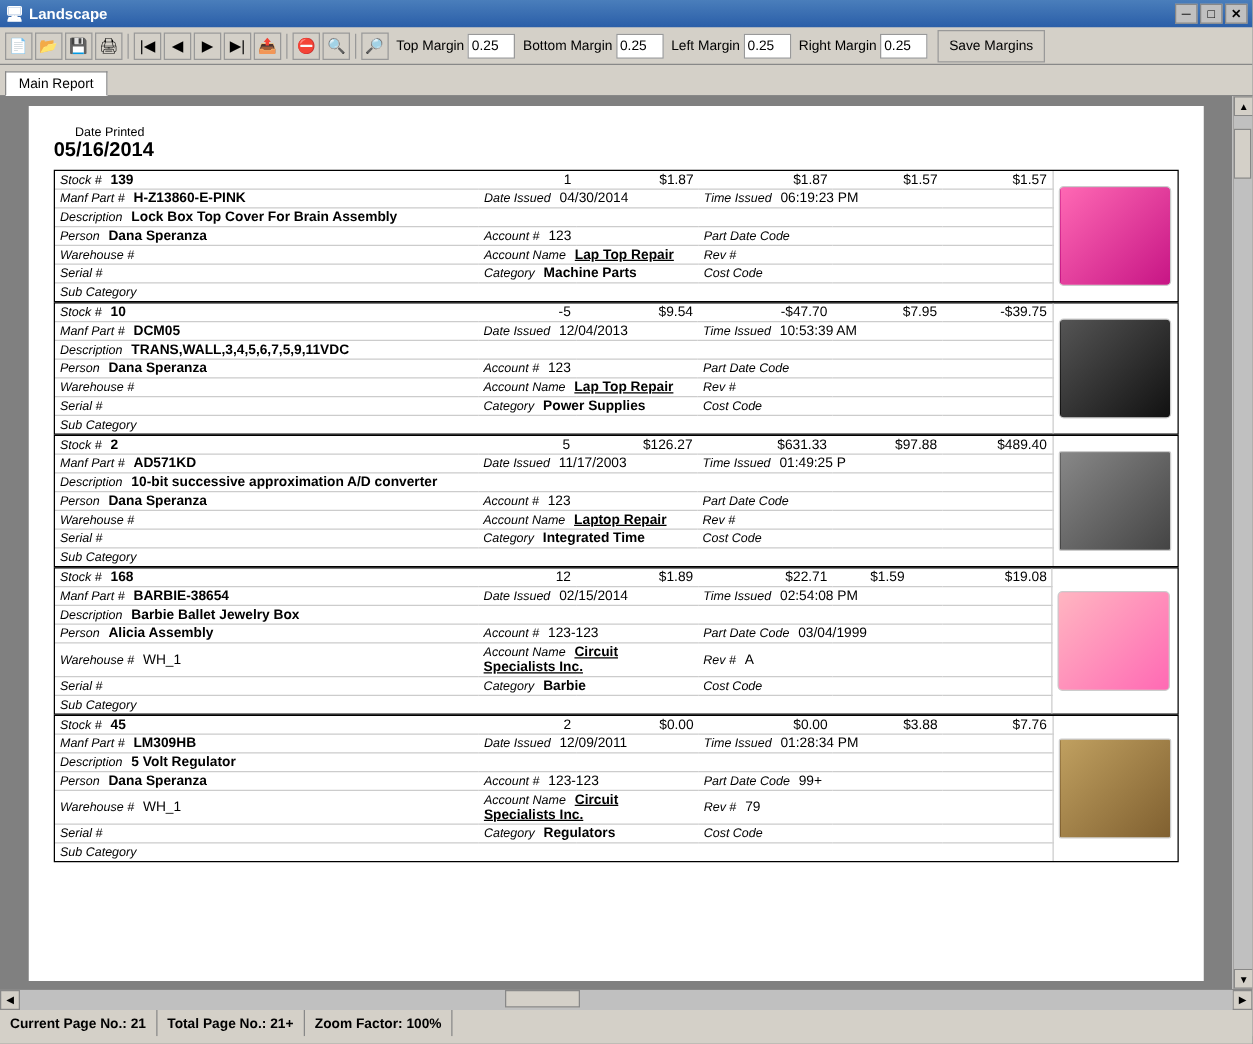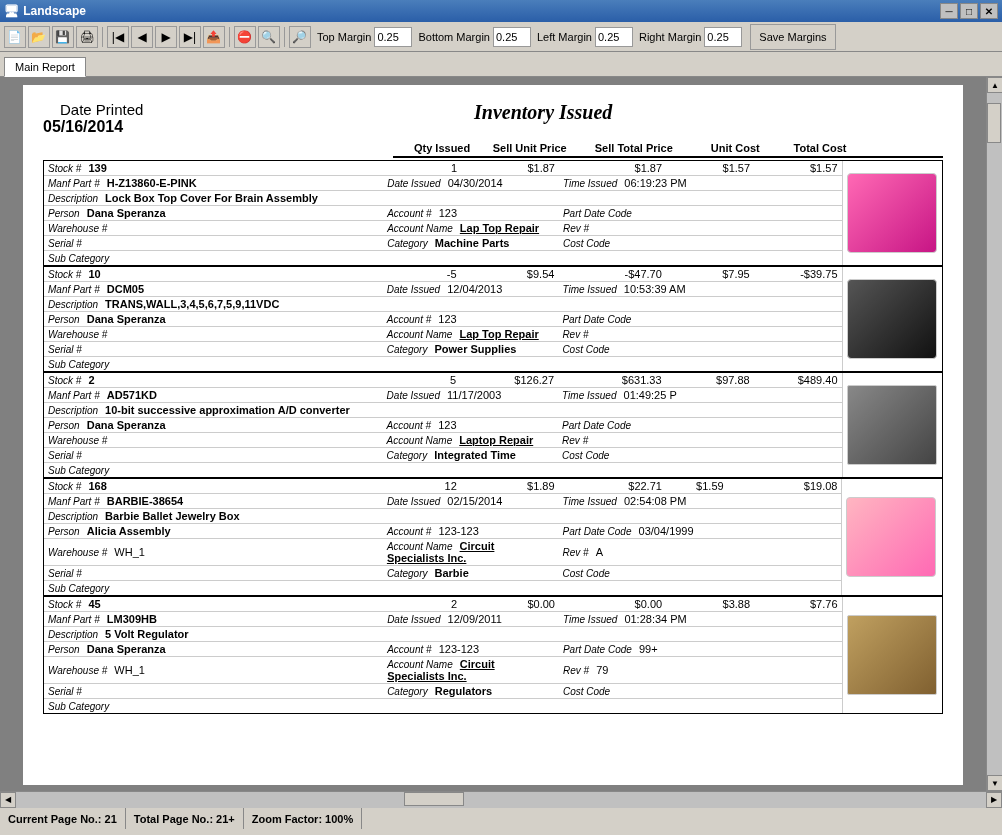--- a/index.html
+++ b/index.html
@@ -128,21 +128,21 @@
       width: 14px; height: 40px;
       background: #d4d0c8;
       border: 1px solid #888;
       position: absolute; top: 10px; left: 0;
     }
 
     
     .report-header { text-align: center; margin-bottom: 8px; }
     .report-date-area { float: left; font-size: 11px; }
     .report-title { font-size: 20px; font-family: 'Times New Roman', serif; font-style: italic; font-weight: bold; }
-    .report-date-label { font-size: 15px; padding-left: 17px; }
+    .report-date-label { font-size: 10px; padding-left: 17px; }
     .report-date-value { font-size: 16px; font-weight: bold; }
 
     
     .status-bar {
       background: #d4d0c8;
       border-top: 1px solid #888;
       height: 22px;
       display: flex;
       align-items: center;
       font-size: 11px;
@@ -246,33 +246,22 @@
 
 <div class="content-area">
   <div class="report-scroll">
     <div class="report-page">
 
       <div style="position:relative; margin-bottom:6px; overflow:hidden;">
         <div class="report-date-area">
           <div class="report-date-label">Date Printed</div>
           <div class="report-date-value">05/16/2014</div>
         </div>
-        <div class="report-header">
-          <span class="report-title">Inventory Issued</span>
-        </div>
       </div>
 
-      <div style="display:flex; justify-content:flex-end; border-bottom:2px solid #000; padding-bottom:2px; margin-bottom:2px; margin-left:350px;">
-        <div style="width:80px; text-align:right; font-weight:bold; font-size:11px;">Qty Issued</div>
-        <div style="width:100px; text-align:right; font-weight:bold; font-size:11px;">Sell Unit Price</div>
-        <div style="width:110px; text-align:right; font-weight:bold; font-size:11px;">Sell Total Price</div>
-        <div style="width:90px; text-align:right; font-weight:bold; font-size:11px;">Unit Cost</div>
-        <div style="width:90px; text-align:right; font-weight:bold; font-size:11px;">Total Cost</div>
-        <div style="width:100px;"></div>
-      </div>
 
       <div id="items-container">
           <div style="border: 1px solid rgb(0, 0, 0); margin-bottom: 0px; font-size: 11px;">
       <table style="width:100%; border-collapse:collapse;">
         <tbody>
                 <tr>
           <td style="width:350px; padding:1px 4px;">
             <span style="font-style:italic; font-size:10px;">Stock #</span>
             <span style="font-weight:bold; margin-left:4px;">139</span>
           </td>

